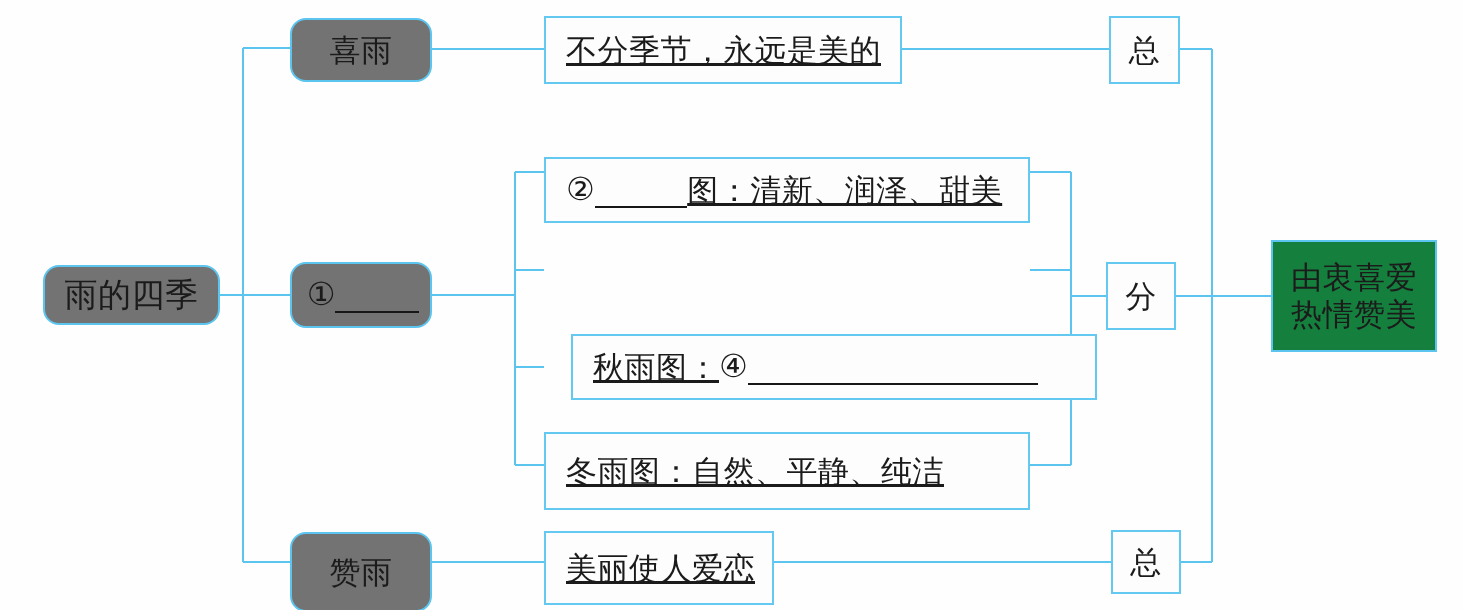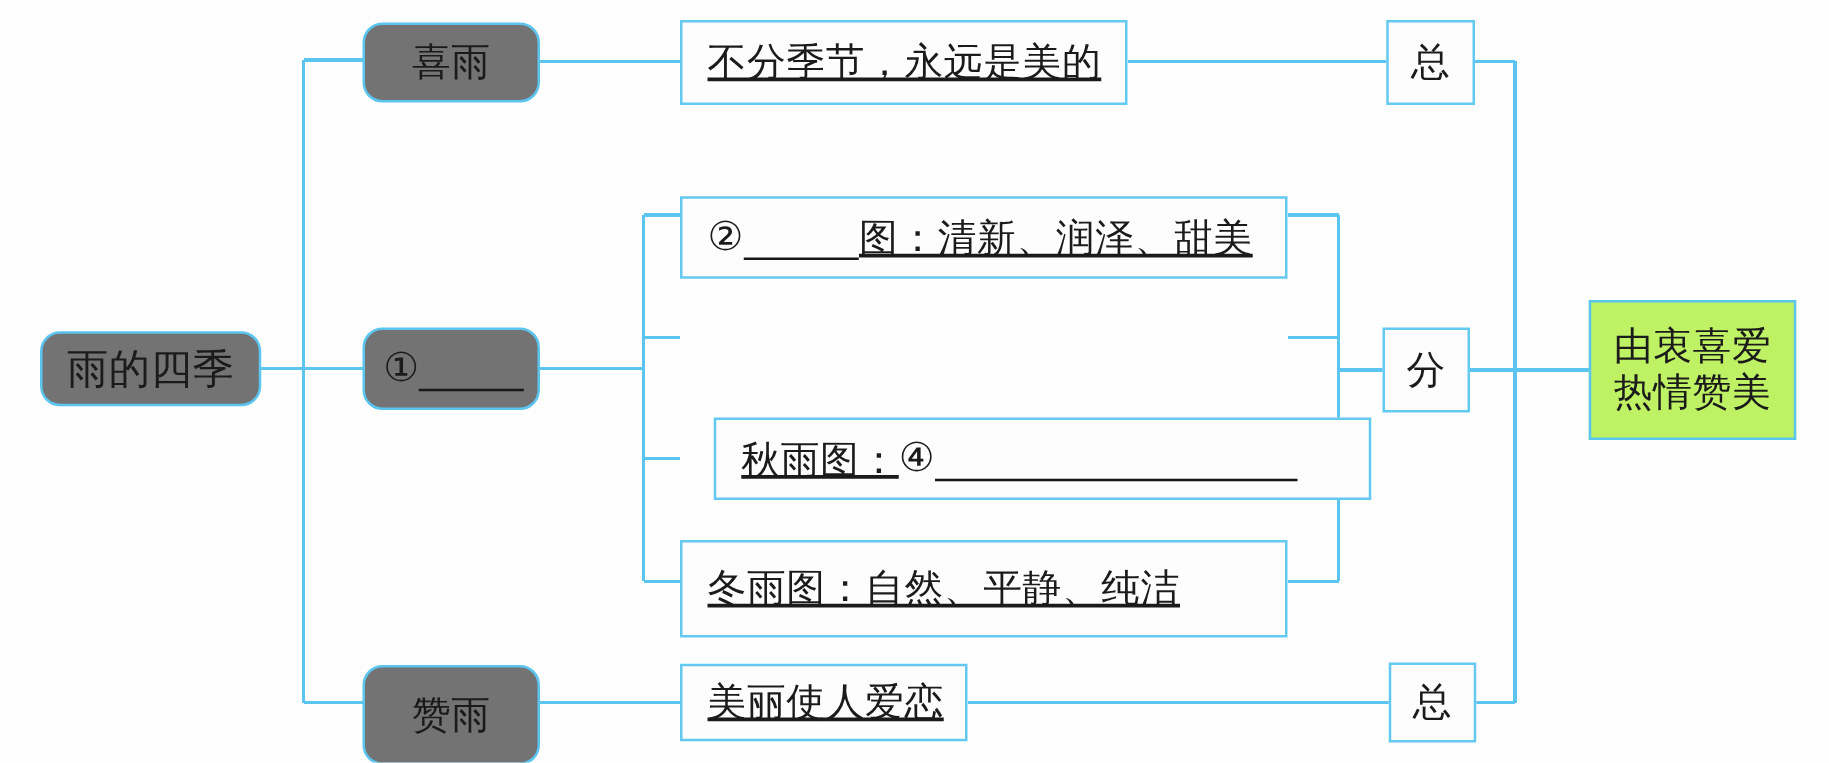--- a/index.html
+++ b/index.html
@@ -35,21 +35,21 @@
     border:2.5px solid #5bc5ef;
     border-radius:16px;
     background:#737373;
   }
   .node-plain{
     border:2px solid #63c9f0;
     background:#fdfdfd;
   }
   .node-tight{
     border:2.5px solid #5bc5ef;
-    background:#bef264;
+    background:#15803d;
   }
   .txt{
     display:inline-block;
     letter-spacing:.5px;
   }
   .f34{font-size:33px;}
   .f32{font-size:31px;}
   .f31{font-size:31px;}
 
   
@@ -122,21 +122,21 @@
       <path d="M774 562 H1111"></path>
 
       <path d="M1176 296 H1271"></path>
       <path d="M1180 49 H1212"></path>
       <path d="M1181 562 H1212"></path>
       <path d="M1212 49 V562"></path>
 
     </g>
   </svg>
 
-  <div class="node node-round f34" style="left:32px; top:265px; width:177px; height:60px;">
+  <div class="node node-round f34" style="left:43px; top:265px; width:177px; height:60px;">
     <span class="txt">雨的四季</span>
   </div>
 
   <div class="node node-round f32" style="left:290px; top:18px; width:142px; height:64px;">
     <span class="txt">喜雨</span>
   </div>
 
   <div class="node node-round" style="left:290px; top:262px; width:142px; height:66px;">
     <span style="padding-left:4px;">
       <span class="circnum">①</span><span class="blank b-short"></span>
@@ -161,21 +161,21 @@
   <div class="node node-plain leftpad" style="left:571px; top:334px; width:526px; height:66px;">
     <span class="txt f31">
       <span>秋雨图：</span><span class="circnum">④</span><span class="blank b-mid"></span>
     </span>
   </div>
 
   <div class="node node-plain f31 leftpad" style="left:544px; top:432px; width:486px; height:78px;">
     <span class="txt">冬雨图：自然、平静、纯洁</span>
   </div>
 
-  <div class="node node-plain f31 leftpad" style="left:544px; top:531px; width:230px; height:62px;">
+  <div class="node node-plain f31 leftpad" style="left:544px; top:531px; width:230px; height:74px;">
     <span class="txt">美丽使人爱恋</span>
   </div>
 
   <div class="node node-plain f31" style="left:1109px; top:16px; width:71px; height:68px;">
     <span class="txt">总</span>
   </div>
 
   <div class="node node-plain f31" style="left:1106px; top:262px; width:70px; height:68px;">
     <span class="txt">分</span>
   </div>

